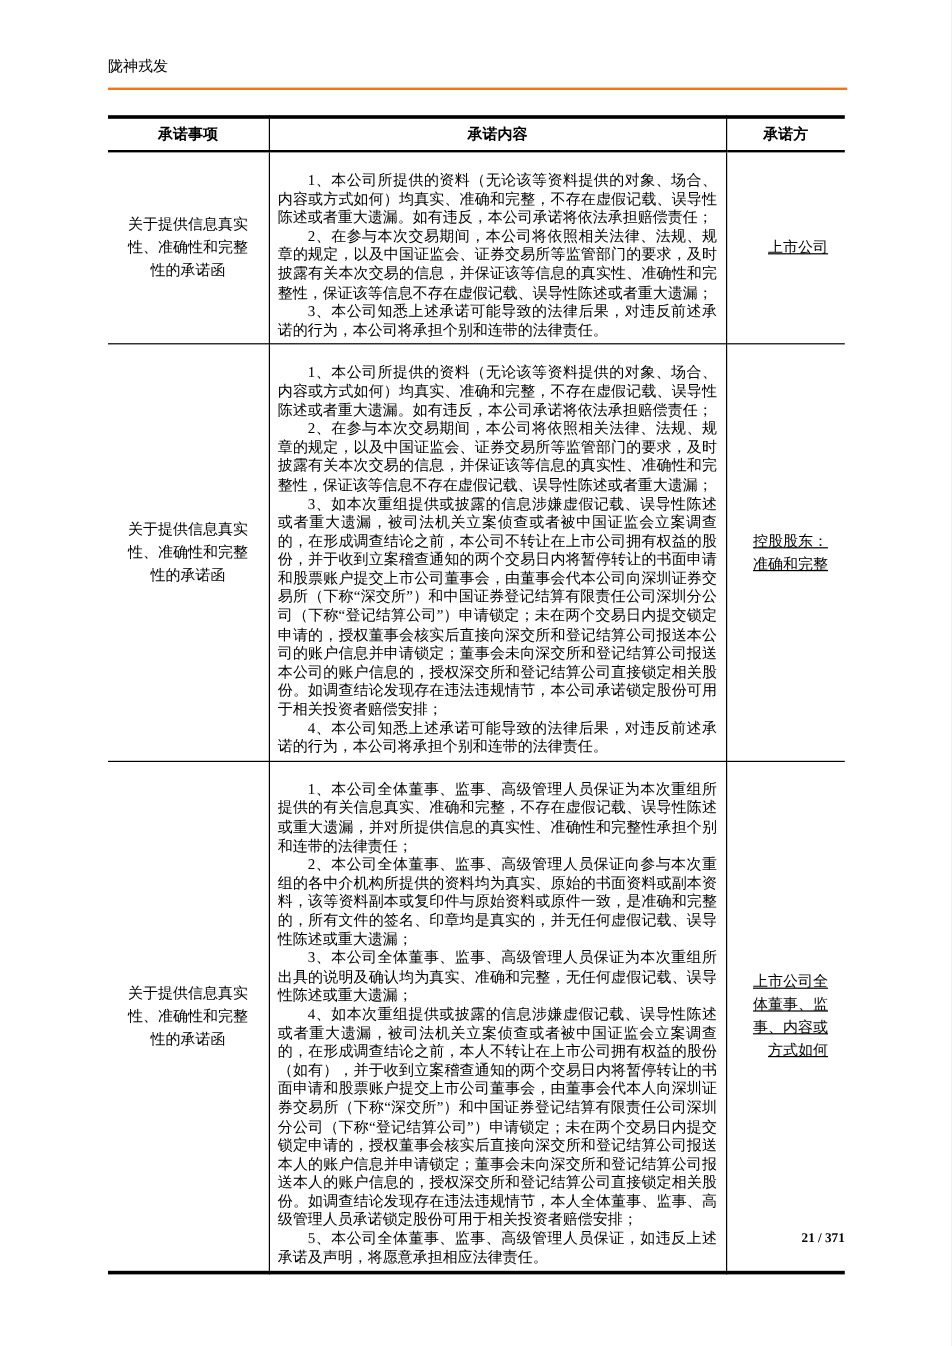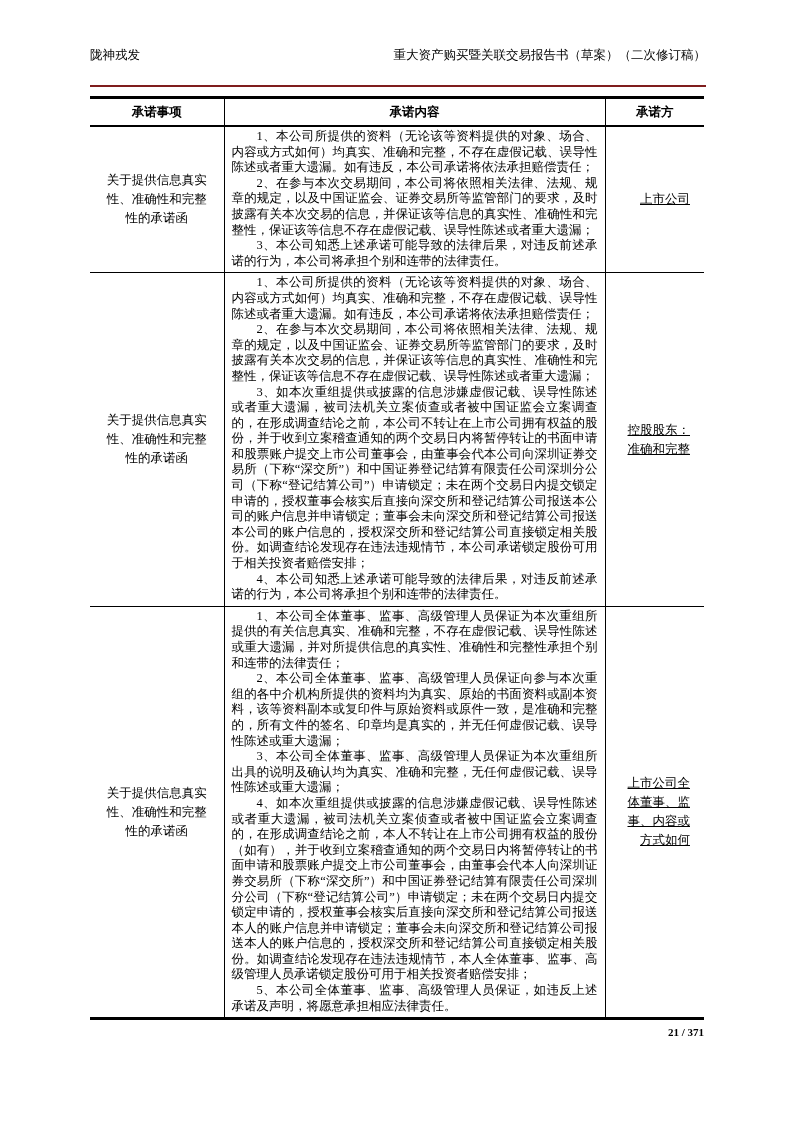--- a/index.html
+++ b/index.html
@@ -17,22 +17,22 @@
   .page-header {
     position: absolute;
     top: 47px;
     left: 90px;
     width: 616px;
     display: flex;
     justify-content: space-between;
     align-items: flex-end;
     font-size: 12.5px;
     line-height: 16px;
-    padding-bottom: 22px;
-    border-bottom: 2px solid #7f1d1d;
+    padding-bottom: 10px;
+    border-bottom: 2px solid #f97316;
   }
   .doc-table {
     position: absolute;
     top: 96px;
     left: 90px;
     width: 614px;
     border-collapse: collapse;
     border-top: 3px solid #000000;
     border-bottom: 3px solid #000000;
     font-size: 12.5px;
@@ -53,21 +53,21 @@
     vertical-align: middle;
   }
   .doc-table th.b-r, .doc-table td.b-r { border-right: 1px solid #000000; }
   .cell-item {
     text-align: center;
     padding: 3px 16px;
     line-height: 19px;
     margin-top: 32px;
   }
   .cell-content {
-    padding: 2px 7px 3px 7px;
+    padding: 16px 7px 3px 7px;
     line-height: 15.6px;
     text-align: justify;
   }
   .cell-content p { text-indent: 2em; }
   .cell-party {
     text-align: right;
     padding: 3px 14px;
     line-height: 19px;
     text-decoration: underline;
   }
@@ -79,21 +79,20 @@
     font-weight: bold;
   }
 </style>
 </head>
 <body>
 
 <div class="page">
 
   <div class="page-header">
     <span>陇神戎发</span>
-    <span>重大资产购买暨关联交易报告书（草案）（二次修订稿）</span>
   </div>
 
   <table class="doc-table">
     <colgroup>
         <col class="c-item">
         <col class="c-content">
         <col class="c-party">
       </colgroup>
     <thead>
       <tr>

